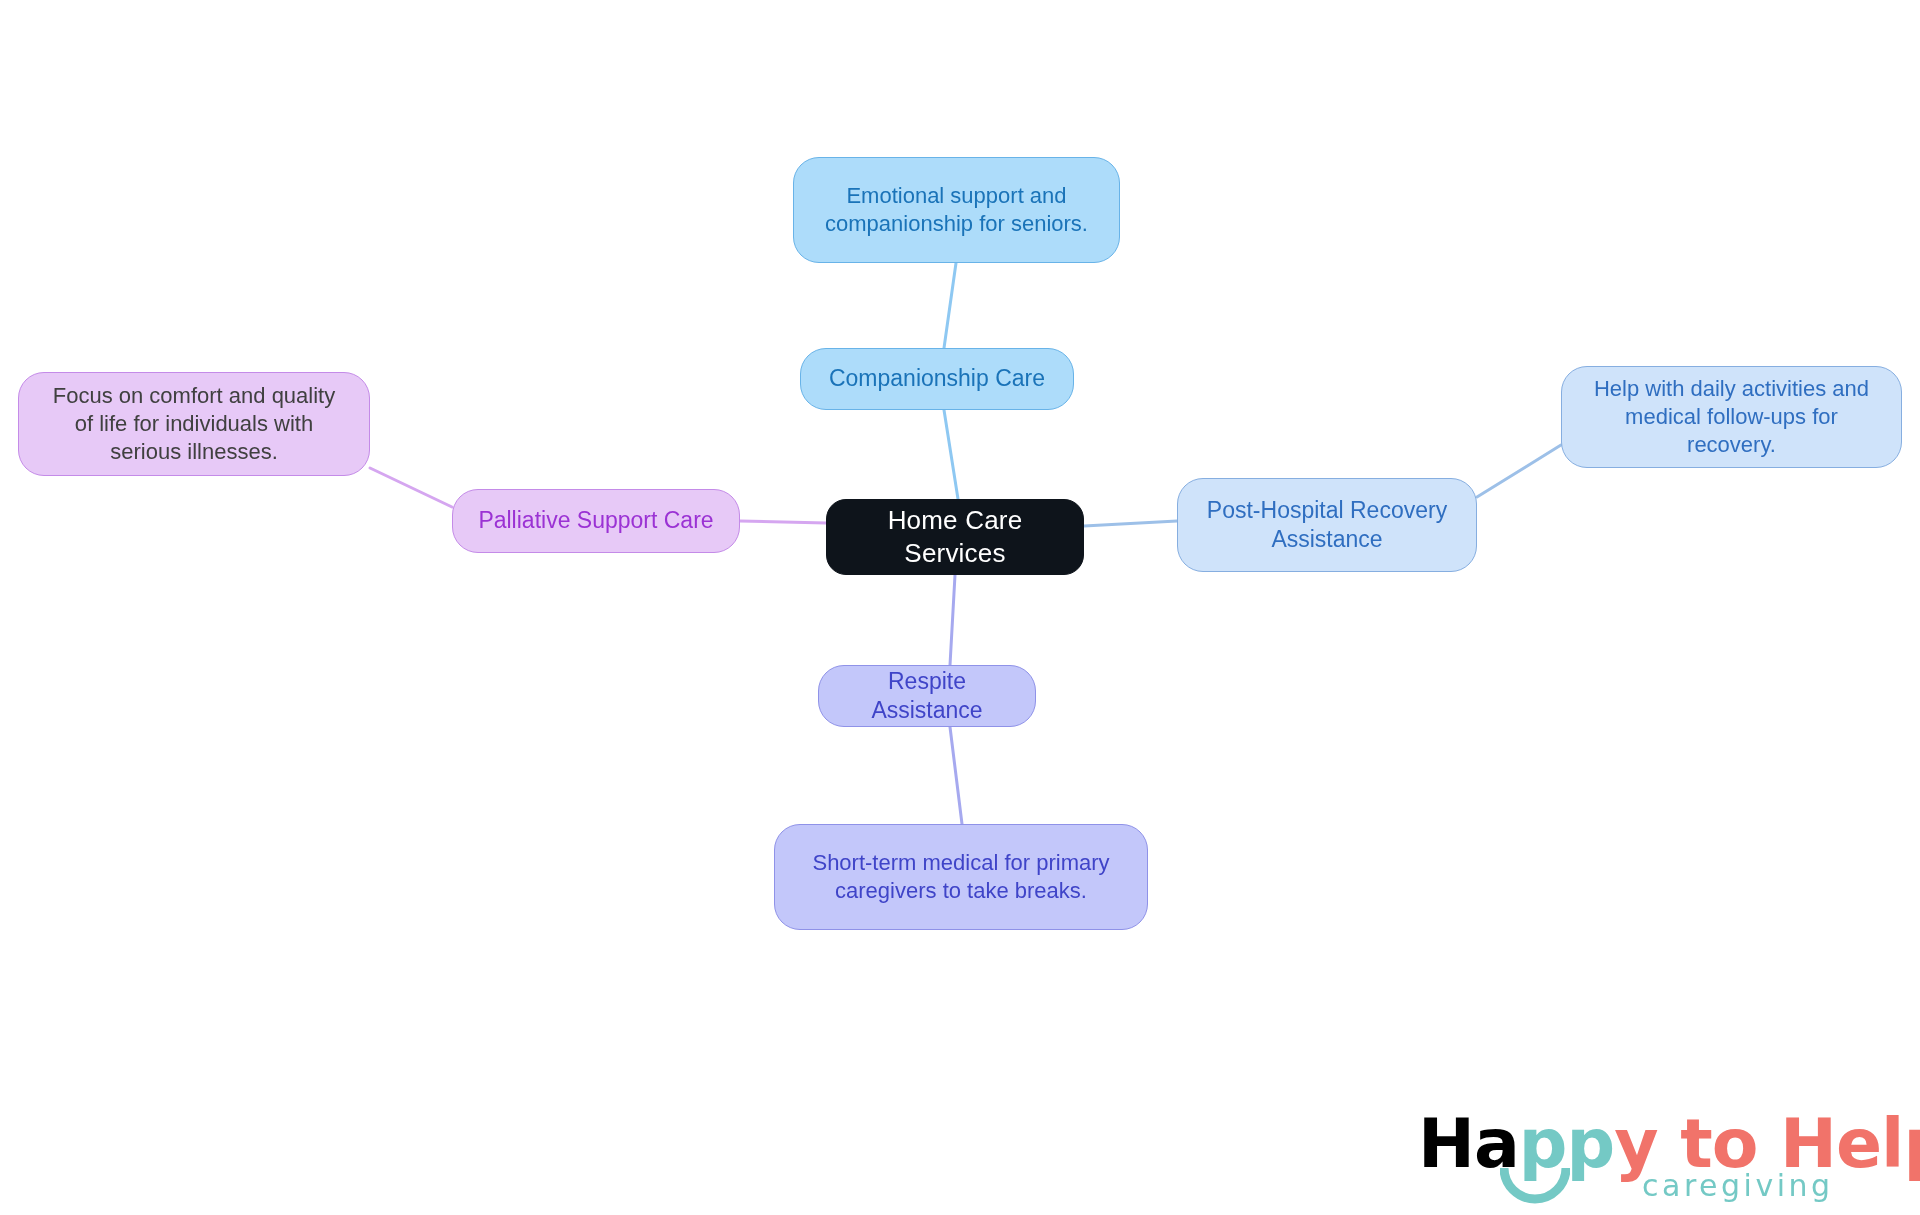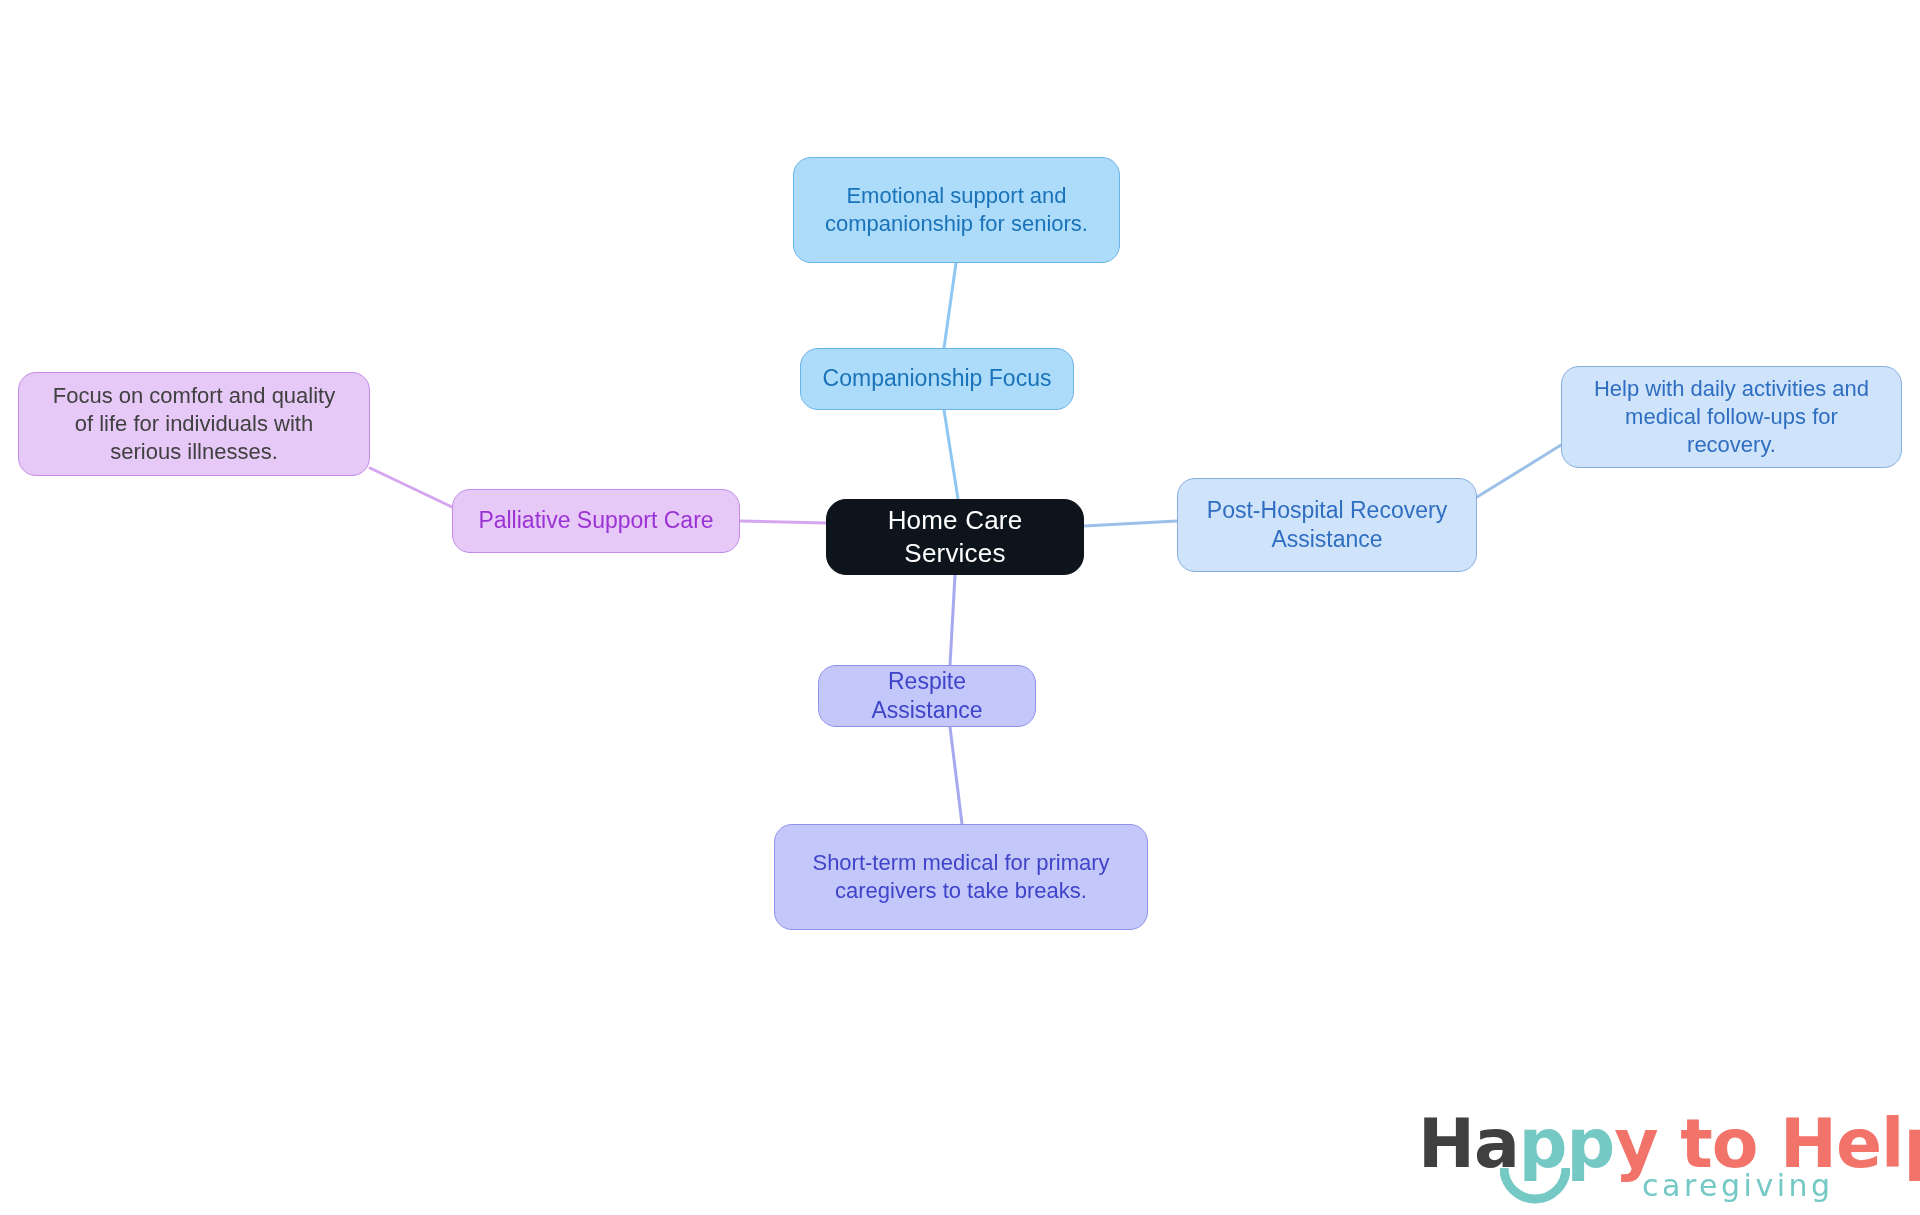--- a/index.html
+++ b/index.html
@@ -28,21 +28,21 @@
     height: 1215px;
     pointer-events: none;
   }
   .node {
     position: absolute;
     box-sizing: border-box;
     display: flex;
     align-items: center;
     justify-content: center;
     text-align: center;
-    border-radius: 18px;
+    border-radius: 26px;
     border-width: 1px;
     border-style: solid;
     line-height: 1.28;
     padding: 6px 14px;
     white-space: pre-line;
   }
   .node.root {
     border-radius: 20px;
     letter-spacing: 0.2px;
   }
@@ -92,40 +92,40 @@
       <line x1="1084" y1="526" x2="1177" y2="521" stroke="#9dc0e8" stroke-width="3" stroke-linecap="round"></line>
       <line x1="1477" y1="497" x2="1561" y2="445" stroke="#9dc0e8" stroke-width="3" stroke-linecap="round"></line>
       <line x1="955" y1="575" x2="950" y2="665" stroke="#a6a9ef" stroke-width="3" stroke-linecap="round"></line>
       <line x1="950" y1="727" x2="962" y2="824" stroke="#a6a9ef" stroke-width="3" stroke-linecap="round"></line>
       <line x1="826" y1="523" x2="740" y2="521" stroke="#d5a6f0" stroke-width="3" stroke-linecap="round"></line>
       <line x1="452" y1="507" x2="370" y2="468" stroke="#d5a6f0" stroke-width="3" stroke-linecap="round"></line>
     </svg>
 
   <div id="nodes">
       <div class="node root" style="left: 826px; top: 499px; width: 258px; height: 76px; background: rgb(14, 20, 27); border-color: rgb(14, 20, 27); color: rgb(255, 255, 255); font-size: 26px;"><span>Home Care Services</span></div>
-      <div class="node" style="left: 800px; top: 348px; width: 274px; height: 62px; background: rgb(173, 220, 250); border-color: rgb(104, 179, 232); color: rgb(26, 115, 184); font-size: 23px;"><span>Companionship Focus</span></div>
+      <div class="node" style="left: 800px; top: 348px; width: 274px; height: 62px; background: rgb(173, 220, 250); border-color: rgb(104, 179, 232); color: rgb(26, 115, 184); font-size: 23px;"><span>Companionship Care</span></div>
       <div class="node" style="left: 793px; top: 157px; width: 327px; height: 106px; background: rgb(173, 220, 250); border-color: rgb(104, 179, 232); color: rgb(26, 115, 184); font-size: 22px;"><span>Emotional support and
 companionship for seniors.</span></div>
       <div class="node" style="left: 1177px; top: 478px; width: 300px; height: 94px; background: rgb(207, 227, 250); border-color: rgb(134, 174, 224); color: rgb(47, 110, 192); font-size: 23px; text-align: center;"><span>Post-Hospital Recovery
 Assistance</span></div>
       <div class="node" style="left: 1561px; top: 366px; width: 341px; height: 102px; background: rgb(207, 227, 250); border-color: rgb(134, 174, 224); color: rgb(47, 110, 192); font-size: 22px;"><span>Help with daily activities and
 medical follow-ups for
 recovery.</span></div>
       <div class="node" style="left: 818px; top: 665px; width: 218px; height: 62px; background: rgb(195, 199, 250); border-color: rgb(143, 146, 232); color: rgb(63, 68, 200); font-size: 23px;"><span>Respite Assistance</span></div>
       <div class="node" style="left: 774px; top: 824px; width: 374px; height: 106px; background: rgb(195, 199, 250); border-color: rgb(143, 146, 232); color: rgb(63, 68, 200); font-size: 22px;"><span>Short-term medical for primary
 caregivers to take breaks.</span></div>
       <div class="node" style="left: 452px; top: 489px; width: 288px; height: 64px; background: rgb(231, 201, 247); border-color: rgb(196, 139, 232); color: rgb(155, 50, 212); font-size: 23px;"><span>Palliative Support Care</span></div>
       <div class="node" style="left: 18px; top: 372px; width: 352px; height: 104px; background: rgb(231, 201, 247); border-color: rgb(196, 139, 232); color: #404040; font-size: 22px;"><span>Focus on comfort and quality
 of life for individuals with
 serious illnesses.</span></div>
     </div>
 
   <div id="logo">
     <div class="logo-wordmark">
-      <span style="color: #404040;">Ha</span><span style="color: rgb(116, 201, 197);">pp</span><span style="color: rgb(241, 115, 106);">y to Help</span>
+      <span style="color: #000000;">Ha</span><span style="color: rgb(116, 201, 197);">pp</span><span style="color: rgb(241, 115, 106);">y to Help</span>
     </div>
     <svg id="logo-smile" viewBox="0 0 70 42" xmlns="http://www.w3.org/2000/svg">
       <path d="M4 2 A31 31 0 0 0 66 2" fill="none" stroke-width="9" stroke-linecap="butt" stroke="#74c9c5"></path>
     </svg>
     <div class="logo-sub" style="color: rgb(116, 201, 197); text-align: right;">caregiving</div>
   </div>
 
 </div>
 
 </body></html>

